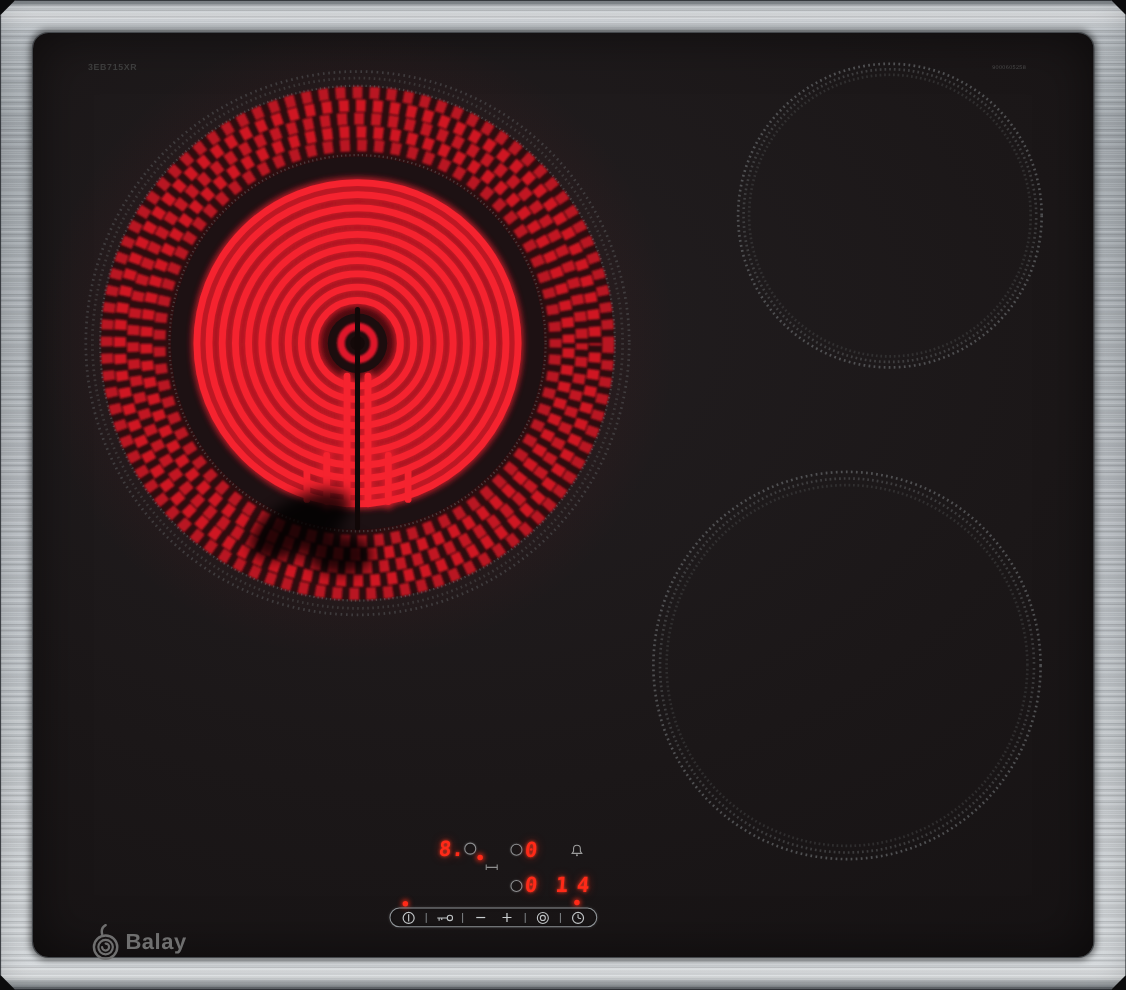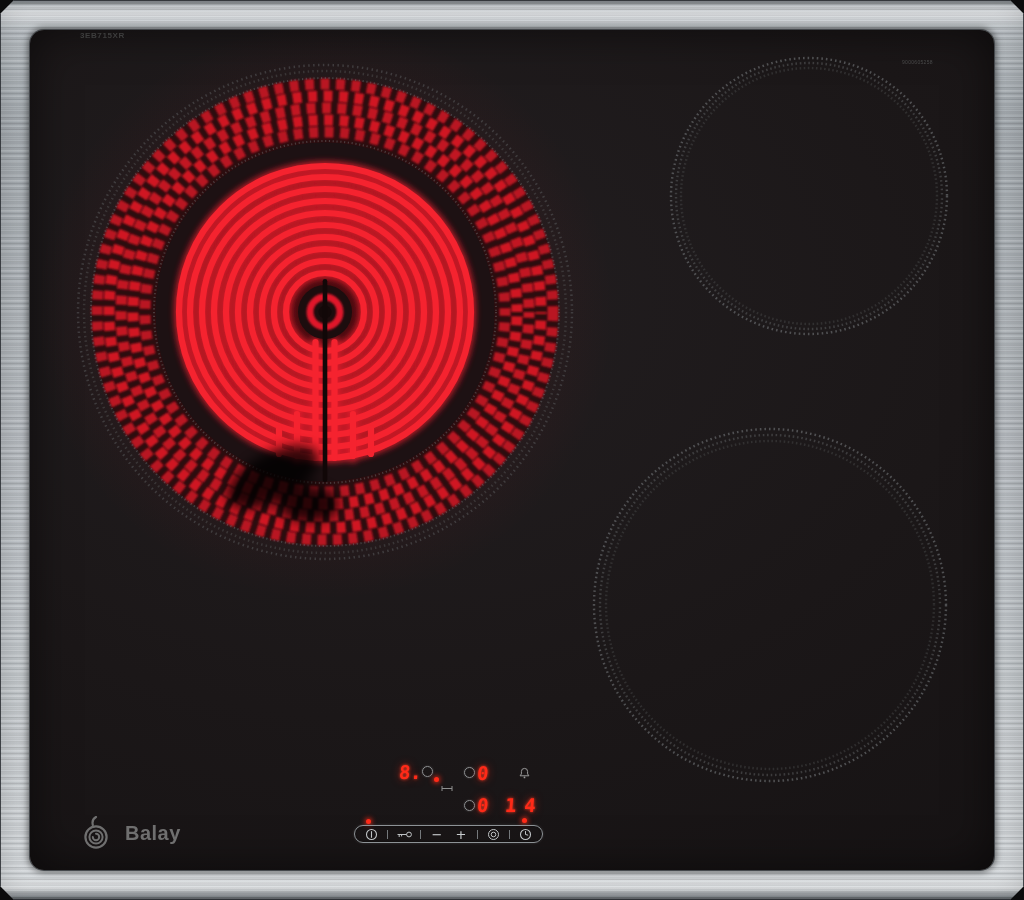--- a/index.html
+++ b/index.html
@@ -19,21 +19,21 @@
                       #e6e9eb calc(100% - 12px),#7d8388 calc(100% - 3px),#585c60 100%);
     box-shadow: inset 0 0 0 1px rgba(40,44,48,.85), inset 0 0 30px rgba(0,0,0,.18);}
 
   
   .glass{position:absolute;left:30px;top:30px;width:964px;height:840px;border-radius:14px;
     background:radial-gradient(120% 100% at 38% 32%, #221e20 0%, #1b1718 50%, #141112 100%);
     box-shadow: 0 0 0 1px #45494d, 0 0 7px 2px rgba(0,0,0,.55), inset 0 0 46px rgba(0,0,0,.55);}
 
   .glass .abs{position:absolute;}
 
-  .model-label{left:50px;top:1px;font-size:8px;font-weight:700;letter-spacing:.6px;
+  .model-label{left:50px;top:27px;font-size:8px;font-weight:700;letter-spacing:.6px;
     color:#3d3d3d;}
   .part-label{left:872px;top:29px;font-size:5px;letter-spacing:.3px;color:#4a4a4a;}
 
   .ambient{left:-15px;top:-28px;width:620px;height:620px;border-radius:50%;
     background:radial-gradient(circle, rgba(240,30,40,.14) 0%, rgba(240,30,40,.05) 45%, rgba(240,30,40,0) 66%);}
 
   .zone-big{left:25px;top:12px;}
   .zone-tr{left:629px;top:16px;}
   .zone-br{left:550px;top:385px;}
 
@@ -59,21 +59,21 @@
   
   .button-bar{left:324px;top:795px;width:189px;height:18px;border:1px solid #8d9296;
     border-radius:9px;display:flex;align-items:center;justify-content:space-between;
     padding:0 8px;box-shadow:0 0 3px rgba(255,255,255,.14), inset 0 0 2px rgba(0,0,0,.6);}
   .button-bar .sep{width:1px;height:9px;background:#75797c;}
   .tbtn{display:flex;align-items:center;justify-content:center;height:16px;min-width:16px;}
   .pm{font-size:13px;line-height:13px;color:#c9cdcf;font-weight:400;
       font-family:"DejaVu Sans", sans-serif;}
 
   
-  .logo{left:52px;top:786px;display:flex;align-items:center;gap:15px;}
+  .logo{left:52px;top:810px;display:flex;align-items:center;gap:4px;}
   .logo-text{font-size:20px;font-weight:700;color:#6f6f6f;letter-spacing:.5px;
     font-family:"Liberation Sans", sans-serif;}
 </style>
 </head>
 <body>
 
 <div id="stage">
   <div class="frame"></div>
 
   <div class="glass">

